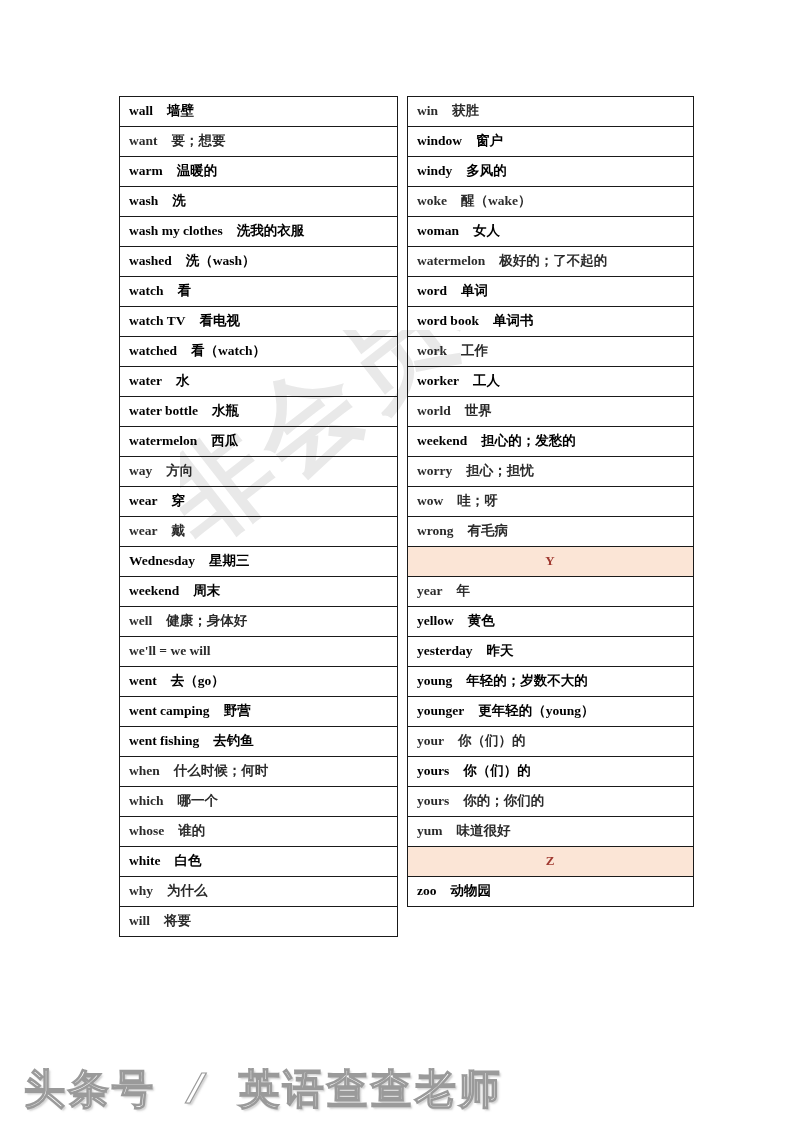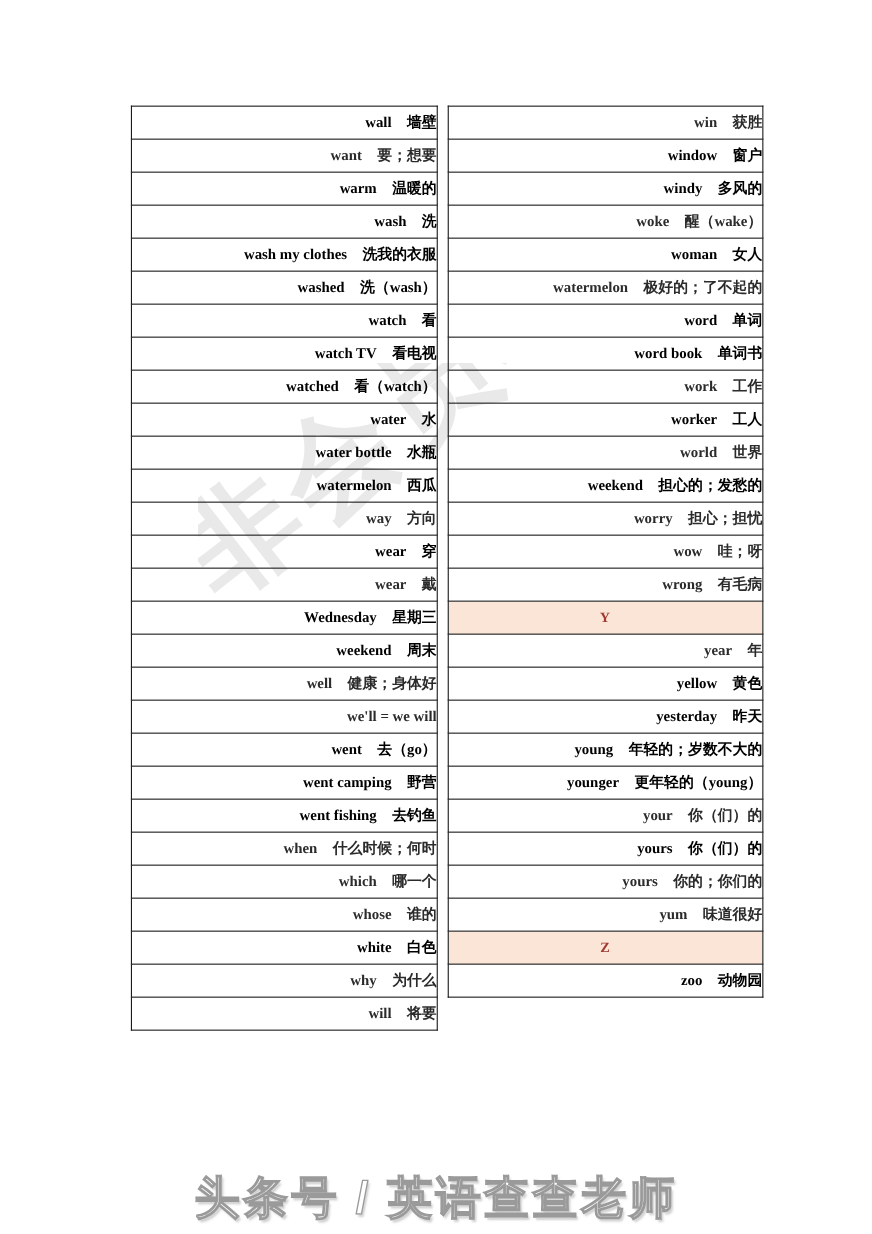--- a/index.html
+++ b/index.html
@@ -66,21 +66,20 @@
     box-sizing: border-box;
     border: 1px solid #1a1a1a;
     padding: 0 0 0 9px;
     vertical-align: middle;
     font-size: 13.5px;
     line-height: 1.1;
     color: #111111;
     background: transparent;
     white-space: nowrap;
     overflow: hidden;
-    text-align: right;
   }
 
   
   .entry .word {
     display: inline-block;
   }
   .entry .meaning {
     display: inline-block;
     margin-left: 14px;
   }
@@ -112,31 +111,32 @@
     letter-spacing: 1px;
   }
 
   
   #footer-brand {
     position: absolute;
     left: 0;
     right: 0;
     top: 1062px;
     z-index: 3;
-    text-align: center;
-    font-family: Liberation Sans, sans-serif;
+    text-align: left;
+    font-family: Liberation Mono, monospace;
     font-size: 41px;
     font-weight: bold;
     letter-spacing: 3px;
     color: #ffffff;
     -webkit-text-stroke: 1.2px #9a9a9a;
     text-shadow:
        1px 1px 0 #d8d8d8,
        2px 2px 2px rgba(120,120,120,0.35);
     white-space: nowrap;
+    padding-left: 24px;
   }
 </style>
 </head>
 <body>
 
 <div id="watermark">
   <div class="wm-text">非会员不可印</div>
 </div>
 
 <div id="sheet">

